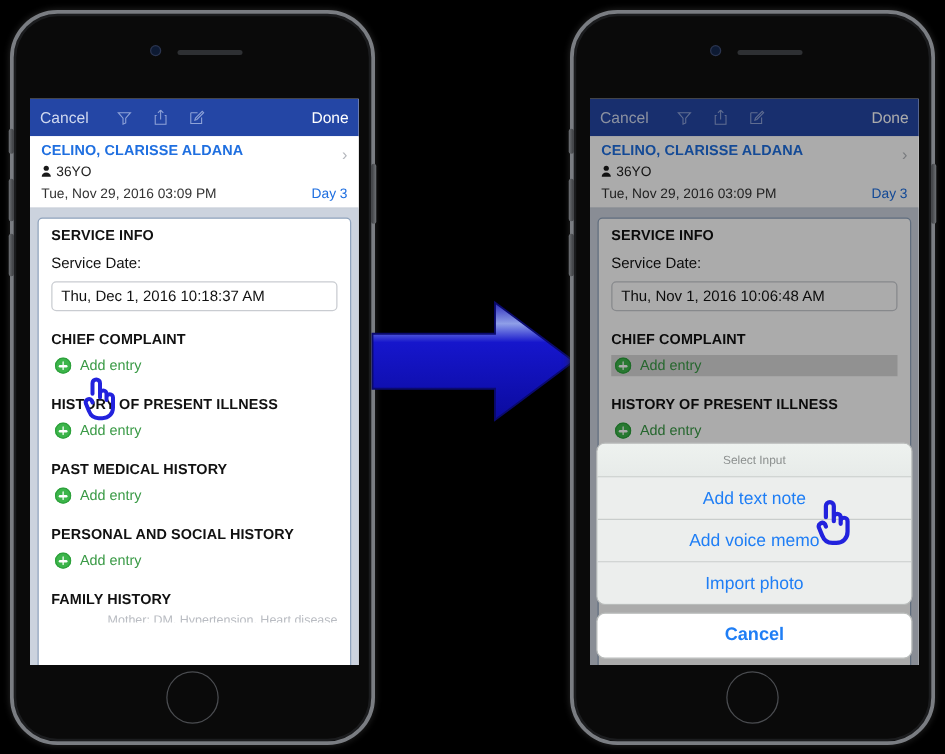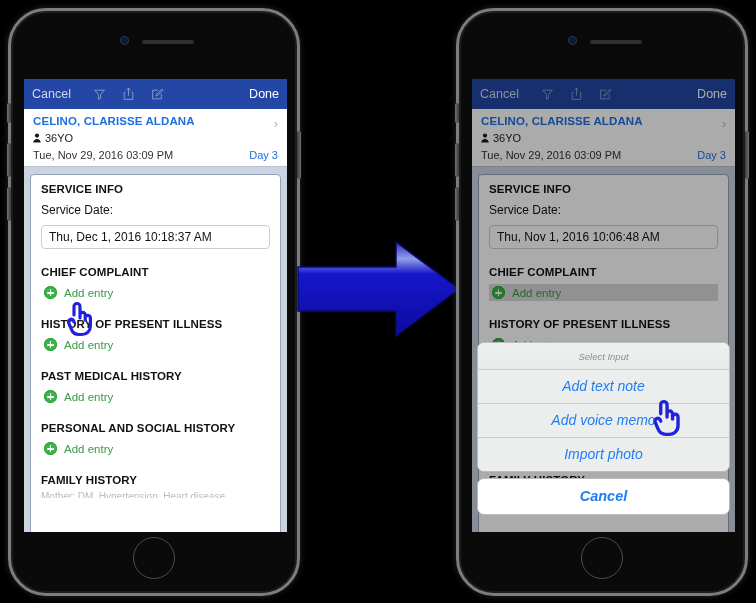--- a/index.html
+++ b/index.html
@@ -111,32 +111,32 @@
     position: relative; flex: none; box-shadow: inset 0 0 0 1px #2ea03c;
   }
   .plus-icon::before, .plus-icon::after {
     content: ""; position: absolute; background: #fff; border-radius: 1px;
   }
   .plus-icon::before { left: 3px; right: 3px; top: 6px; height: 1.6px; }
   .plus-icon::after  { top: 3px; bottom: 3px; left: 5.7px; width: 1.6px; }
   .add-label { font-size: 11.5px; color: #3a9a46; }
   .faint-cut {
     margin-top: 5px; font-size: 10px; color: #b9bcc2; white-space: nowrap;
-    overflow: hidden; height: 7px;
+    overflow: hidden; height: 7px; text-align: right;
   }
 
   
   .dim {
     position: absolute; left: 0; top: 0; right: 0; bottom: 0;
     background: rgba(0,0,0,0.33); pointer-events: none;
   }
 
   
   .sheet {
-    position: absolute; left: 5px; right: 5px; bottom: 17px; font-style: italic;
+    position: absolute; left: 5px; right: 5px; bottom: 5px;
   }
   .sheet-group {
     background: #e9eceb; border-radius: 7px; overflow: hidden;
     border: 1px solid #b9bcbb;
   }
   .sheet-title {
     text-align: center; font-size: 9.5px; color: #8b8f8e;
     padding: 8px 0 7px 0; border-bottom: 1px solid #c9cdcc;
     background: linear-gradient(180deg,#eef2ef,#e7ebe9);
   }

